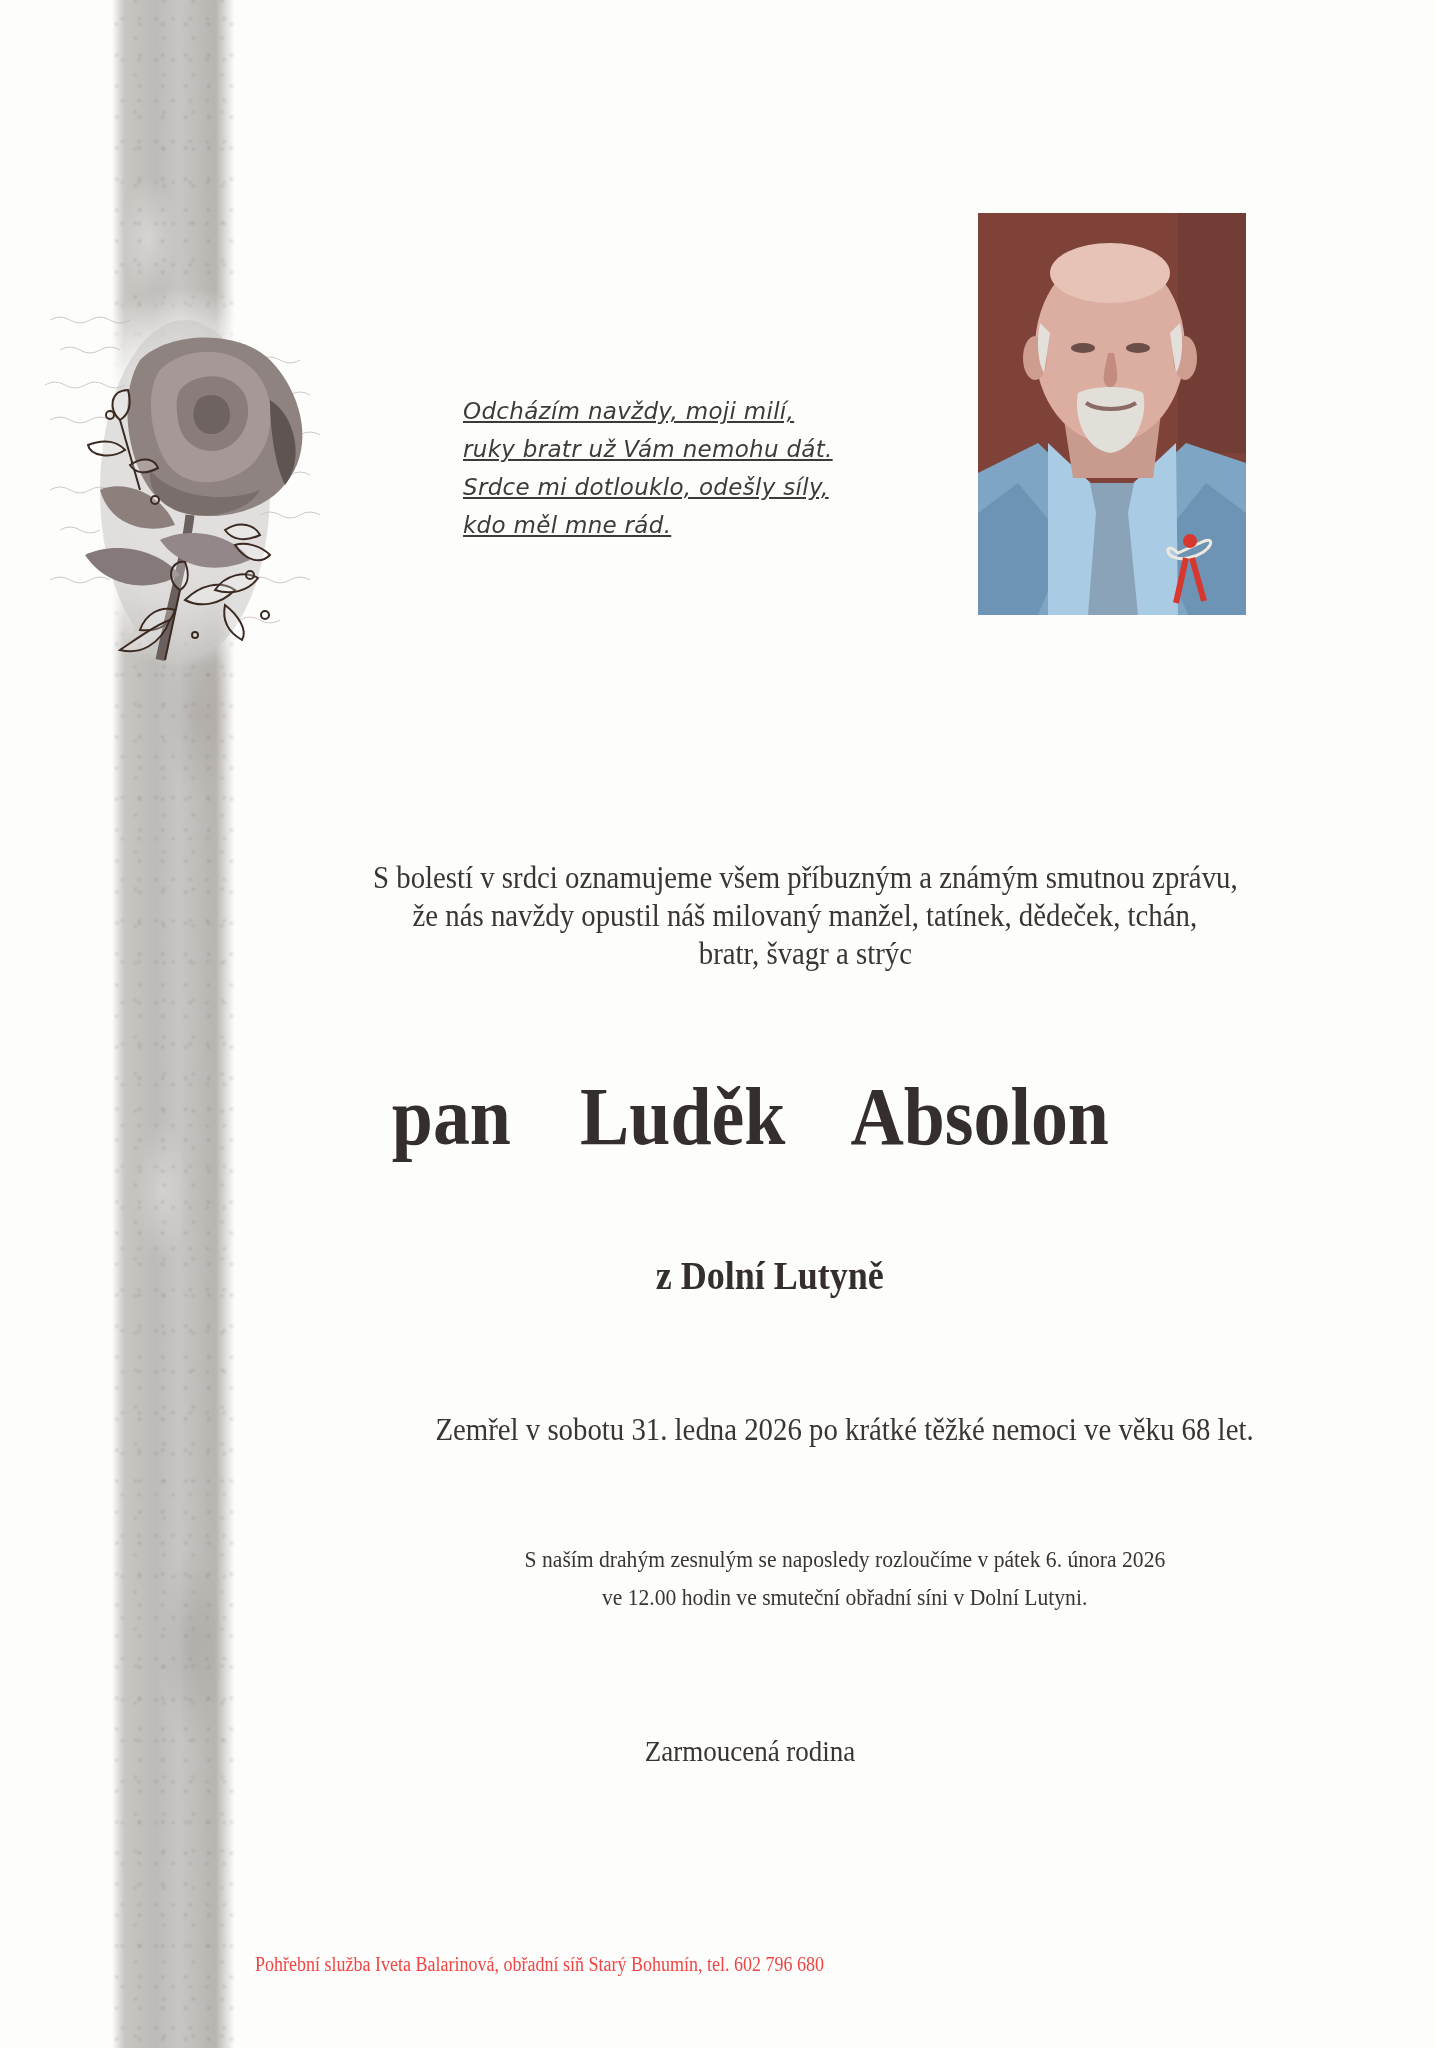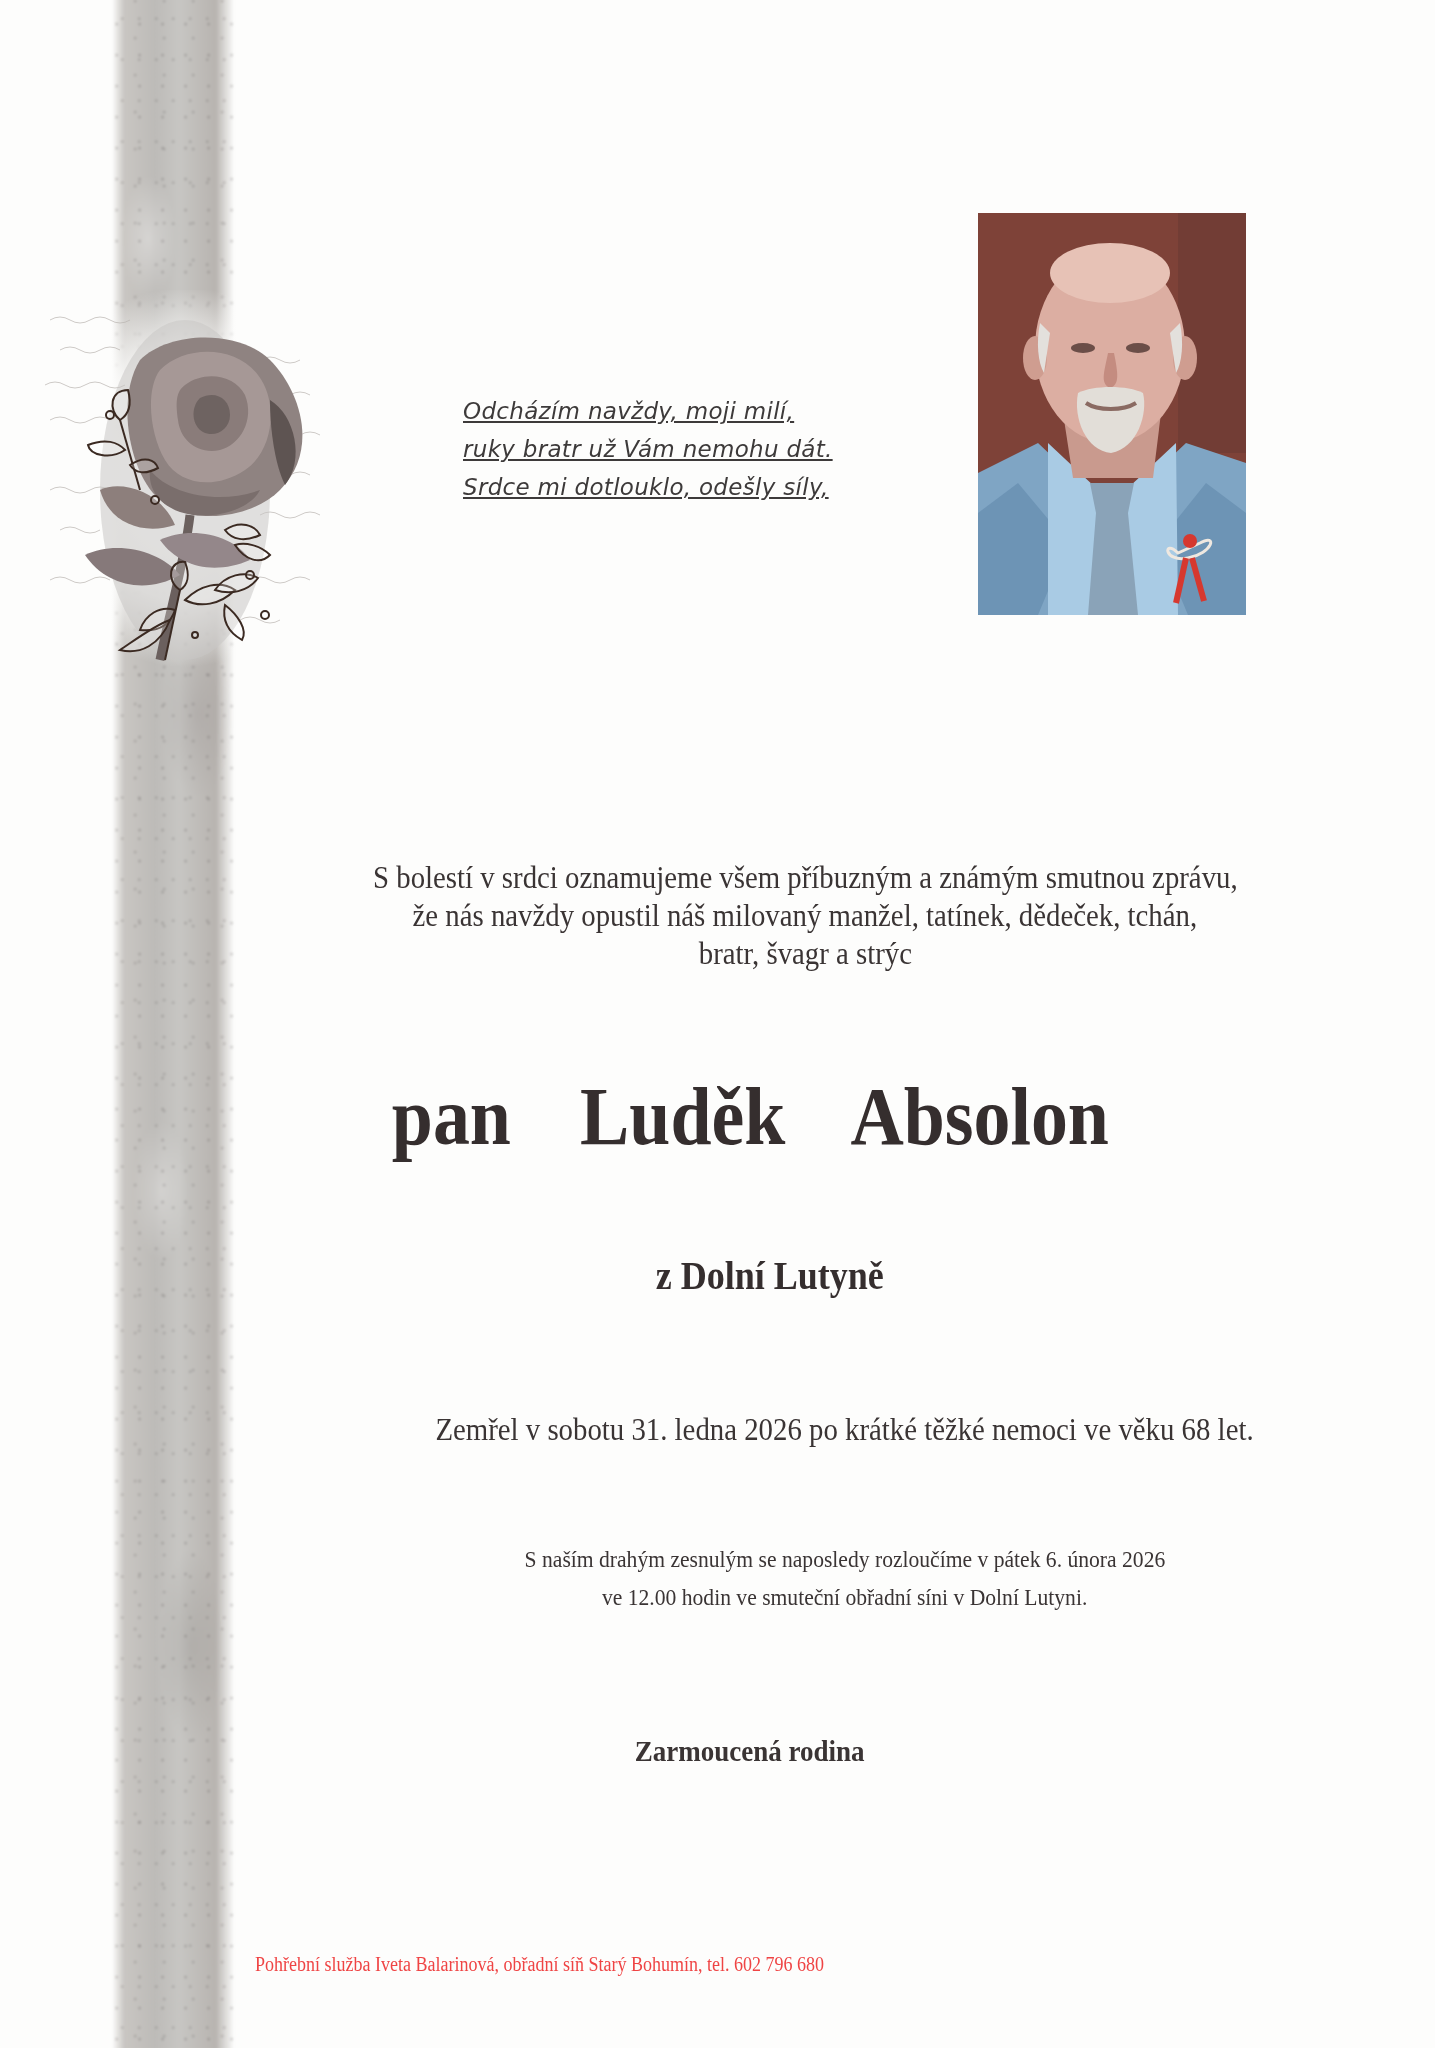--- a/index.html
+++ b/index.html
@@ -72,21 +72,21 @@
     .death {
       position: absolute; left: 280px; top: 1410px; width: 1130px; text-align: center;
       font-size: 32px; line-height: 38px; white-space: nowrap;
     }
     .info {
       position: absolute; left: 280px; top: 1540px; width: 1130px; text-align: center;
       font-size: 24px; line-height: 38px;
     }
     .signature {
       position: absolute; left: 500px; top: 1732px; width: 500px; text-align: center;
-      font-size: 30px; font-weight: bold; line-height: 38px; color: #3a3434; white-space: nowrap;
+      font-size: 30px; font-weight: normal; line-height: 38px; color: #3a3434; white-space: nowrap;
     }
     .footer {
       position: absolute; left: 255px; top: 1948px; width: 960px;
       font-size: 20px; line-height: 32px; white-space: nowrap; color: #ef4444;
     }
   </style>
 </head>
 <body>
 
 <div class="strip"></div>
@@ -149,20 +149,21 @@
       <circle cx="245" cy="325" r="4"></circle>
       <circle cx="175" cy="345" r="3"></circle>
     </g>
   </svg>
 </div>
 
 <div class="poem">
   <div>Odcházím navždy, moji milí,</div>
   <div>ruky bratr už Vám nemohu dát.</div>
   <div>Srdce mi dotlouklo, odešly síly,</div>
+  <div>kdo měl mne rád.</div>
 </div>
 
 <div class="photo" title="Portrait of the deceased">
   <svg width="268" height="402" viewBox="0 0 268 402">
     <rect x="0" y="0" width="268" height="402" fill="#7e4238"></rect>
     <rect x="200" y="0" width="68" height="240" fill="#6a3a33" opacity="0.6"></rect>
 
     <path d="M0 260 L60 230 L134 300 L208 230 L268 250 L268 402 L0 402 Z" fill="#7fa5c4"></path>
     <path d="M0 300 L40 270 L90 330 L60 402 L0 402 Z" fill="#6d94b5"></path>
     <path d="M268 300 L228 270 L180 330 L210 402 L268 402 Z" fill="#6d94b5"></path>

